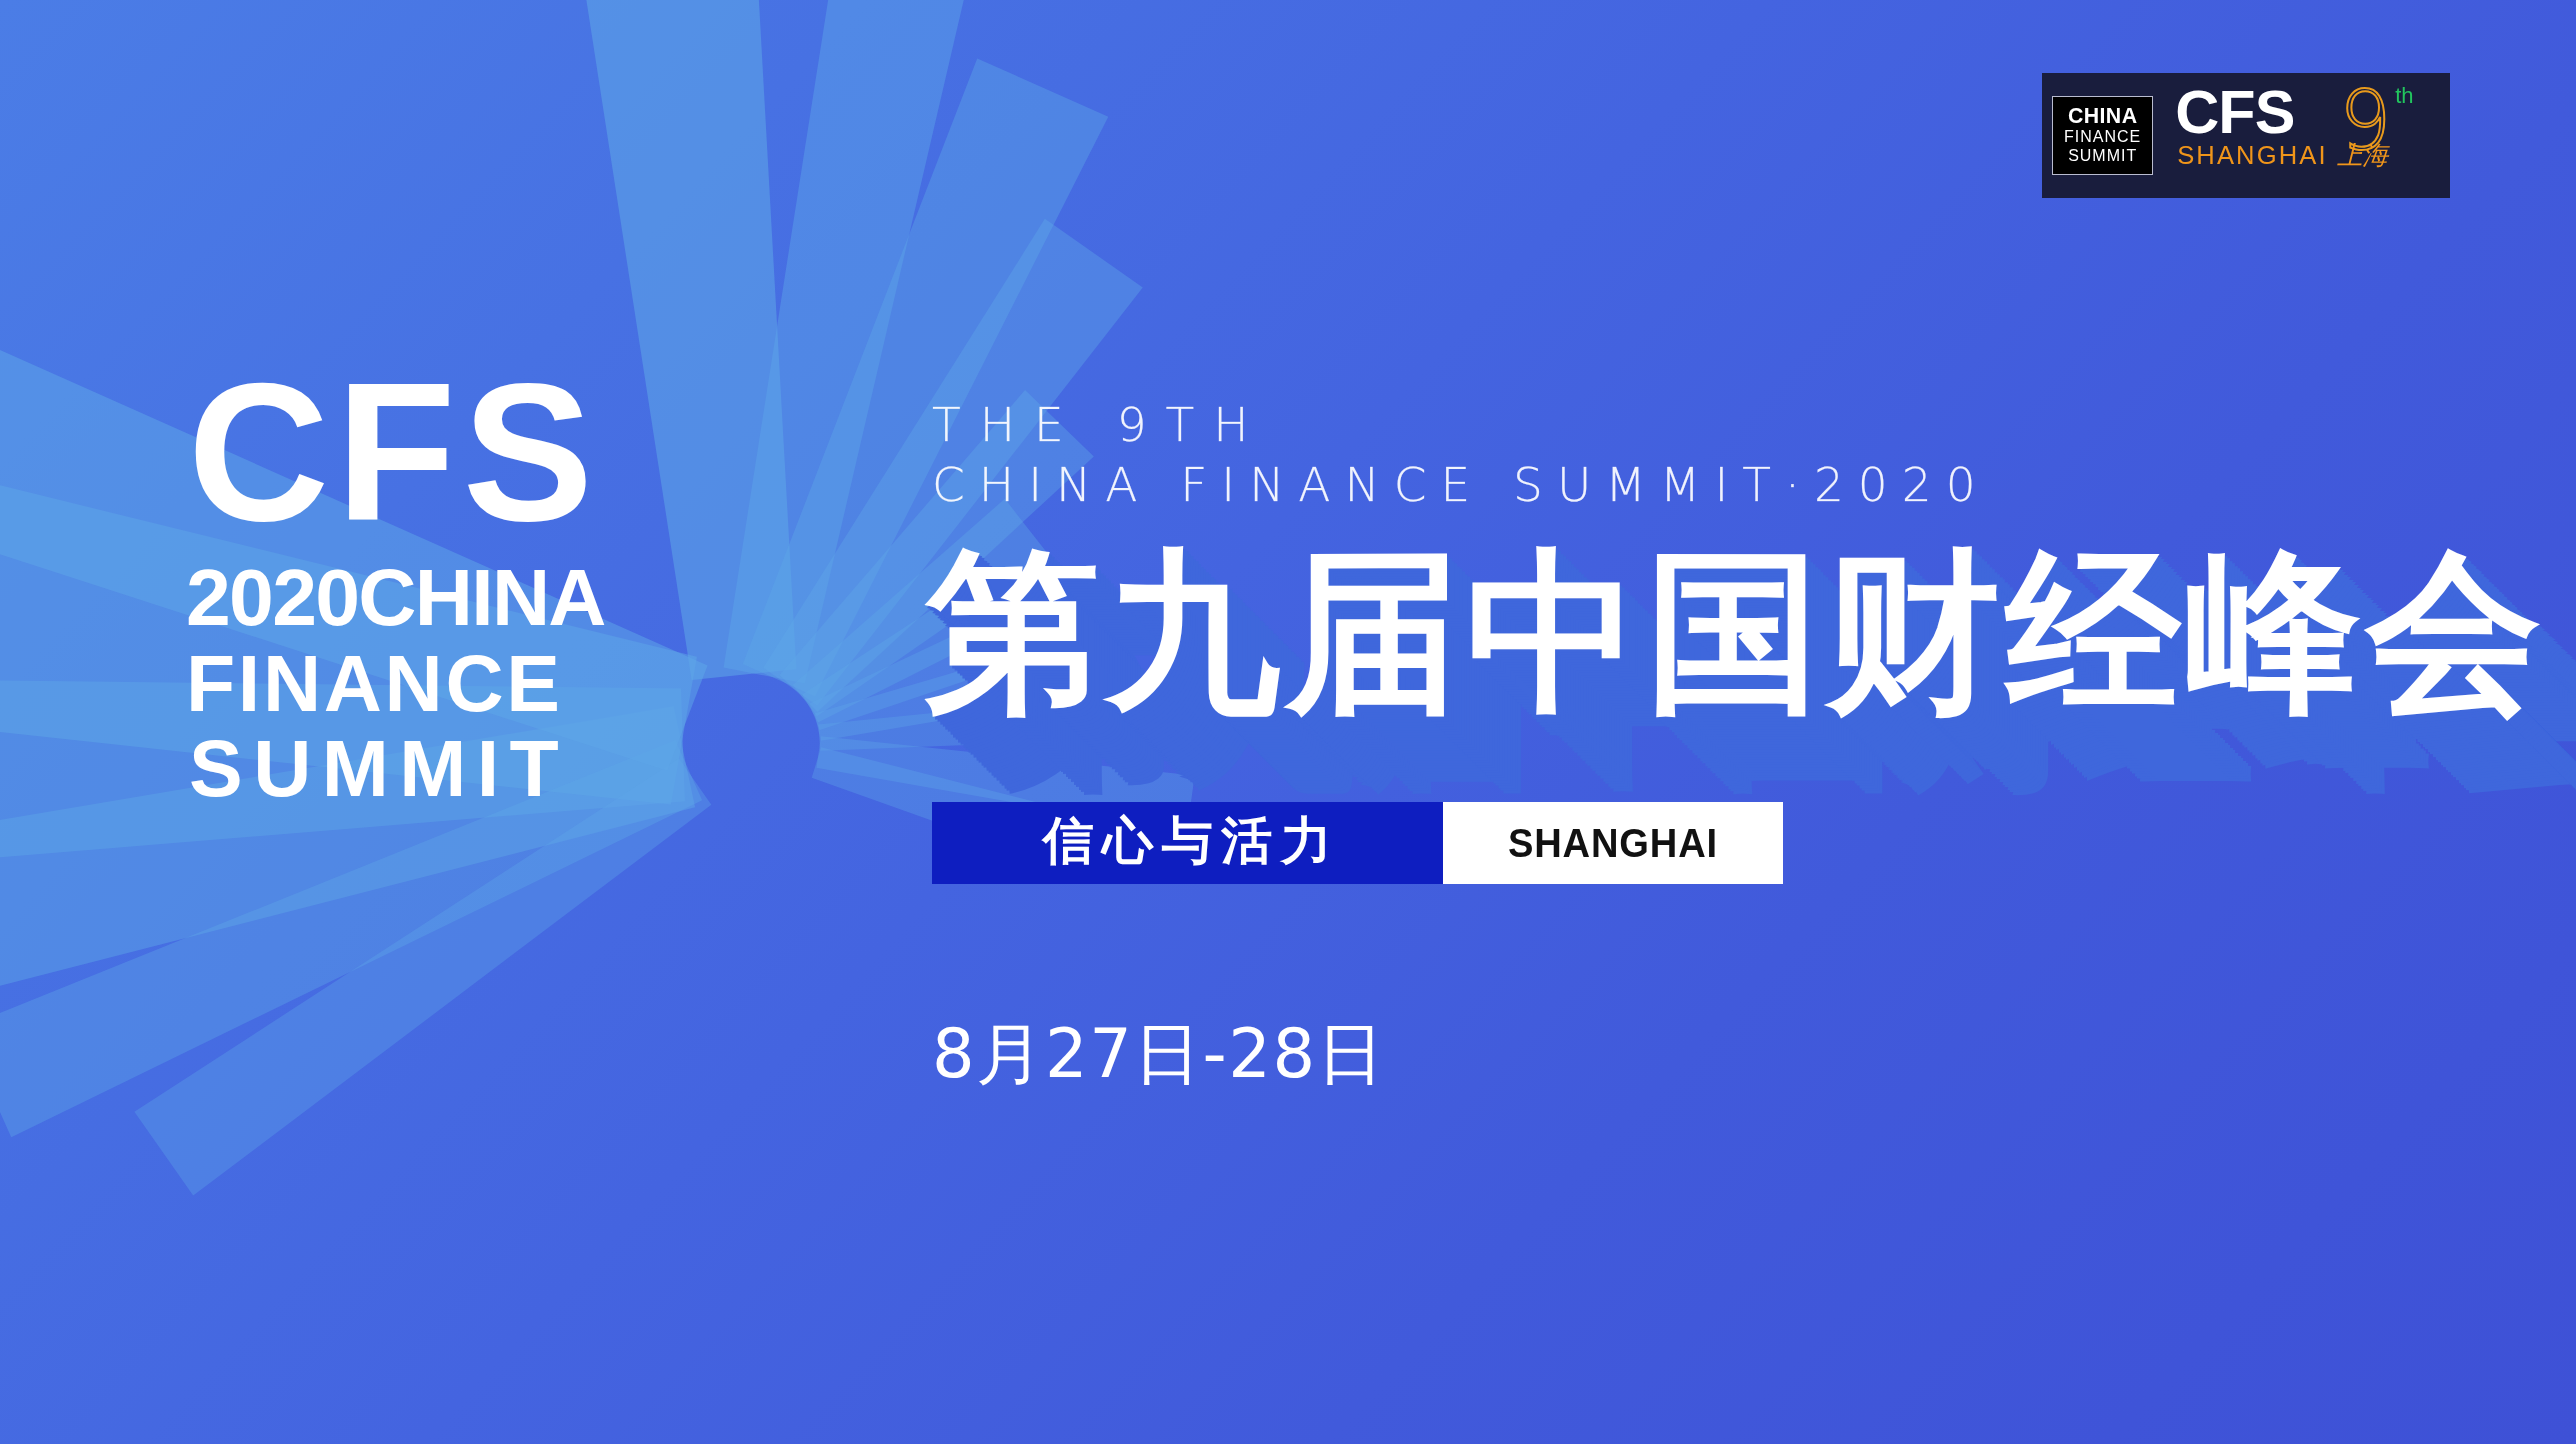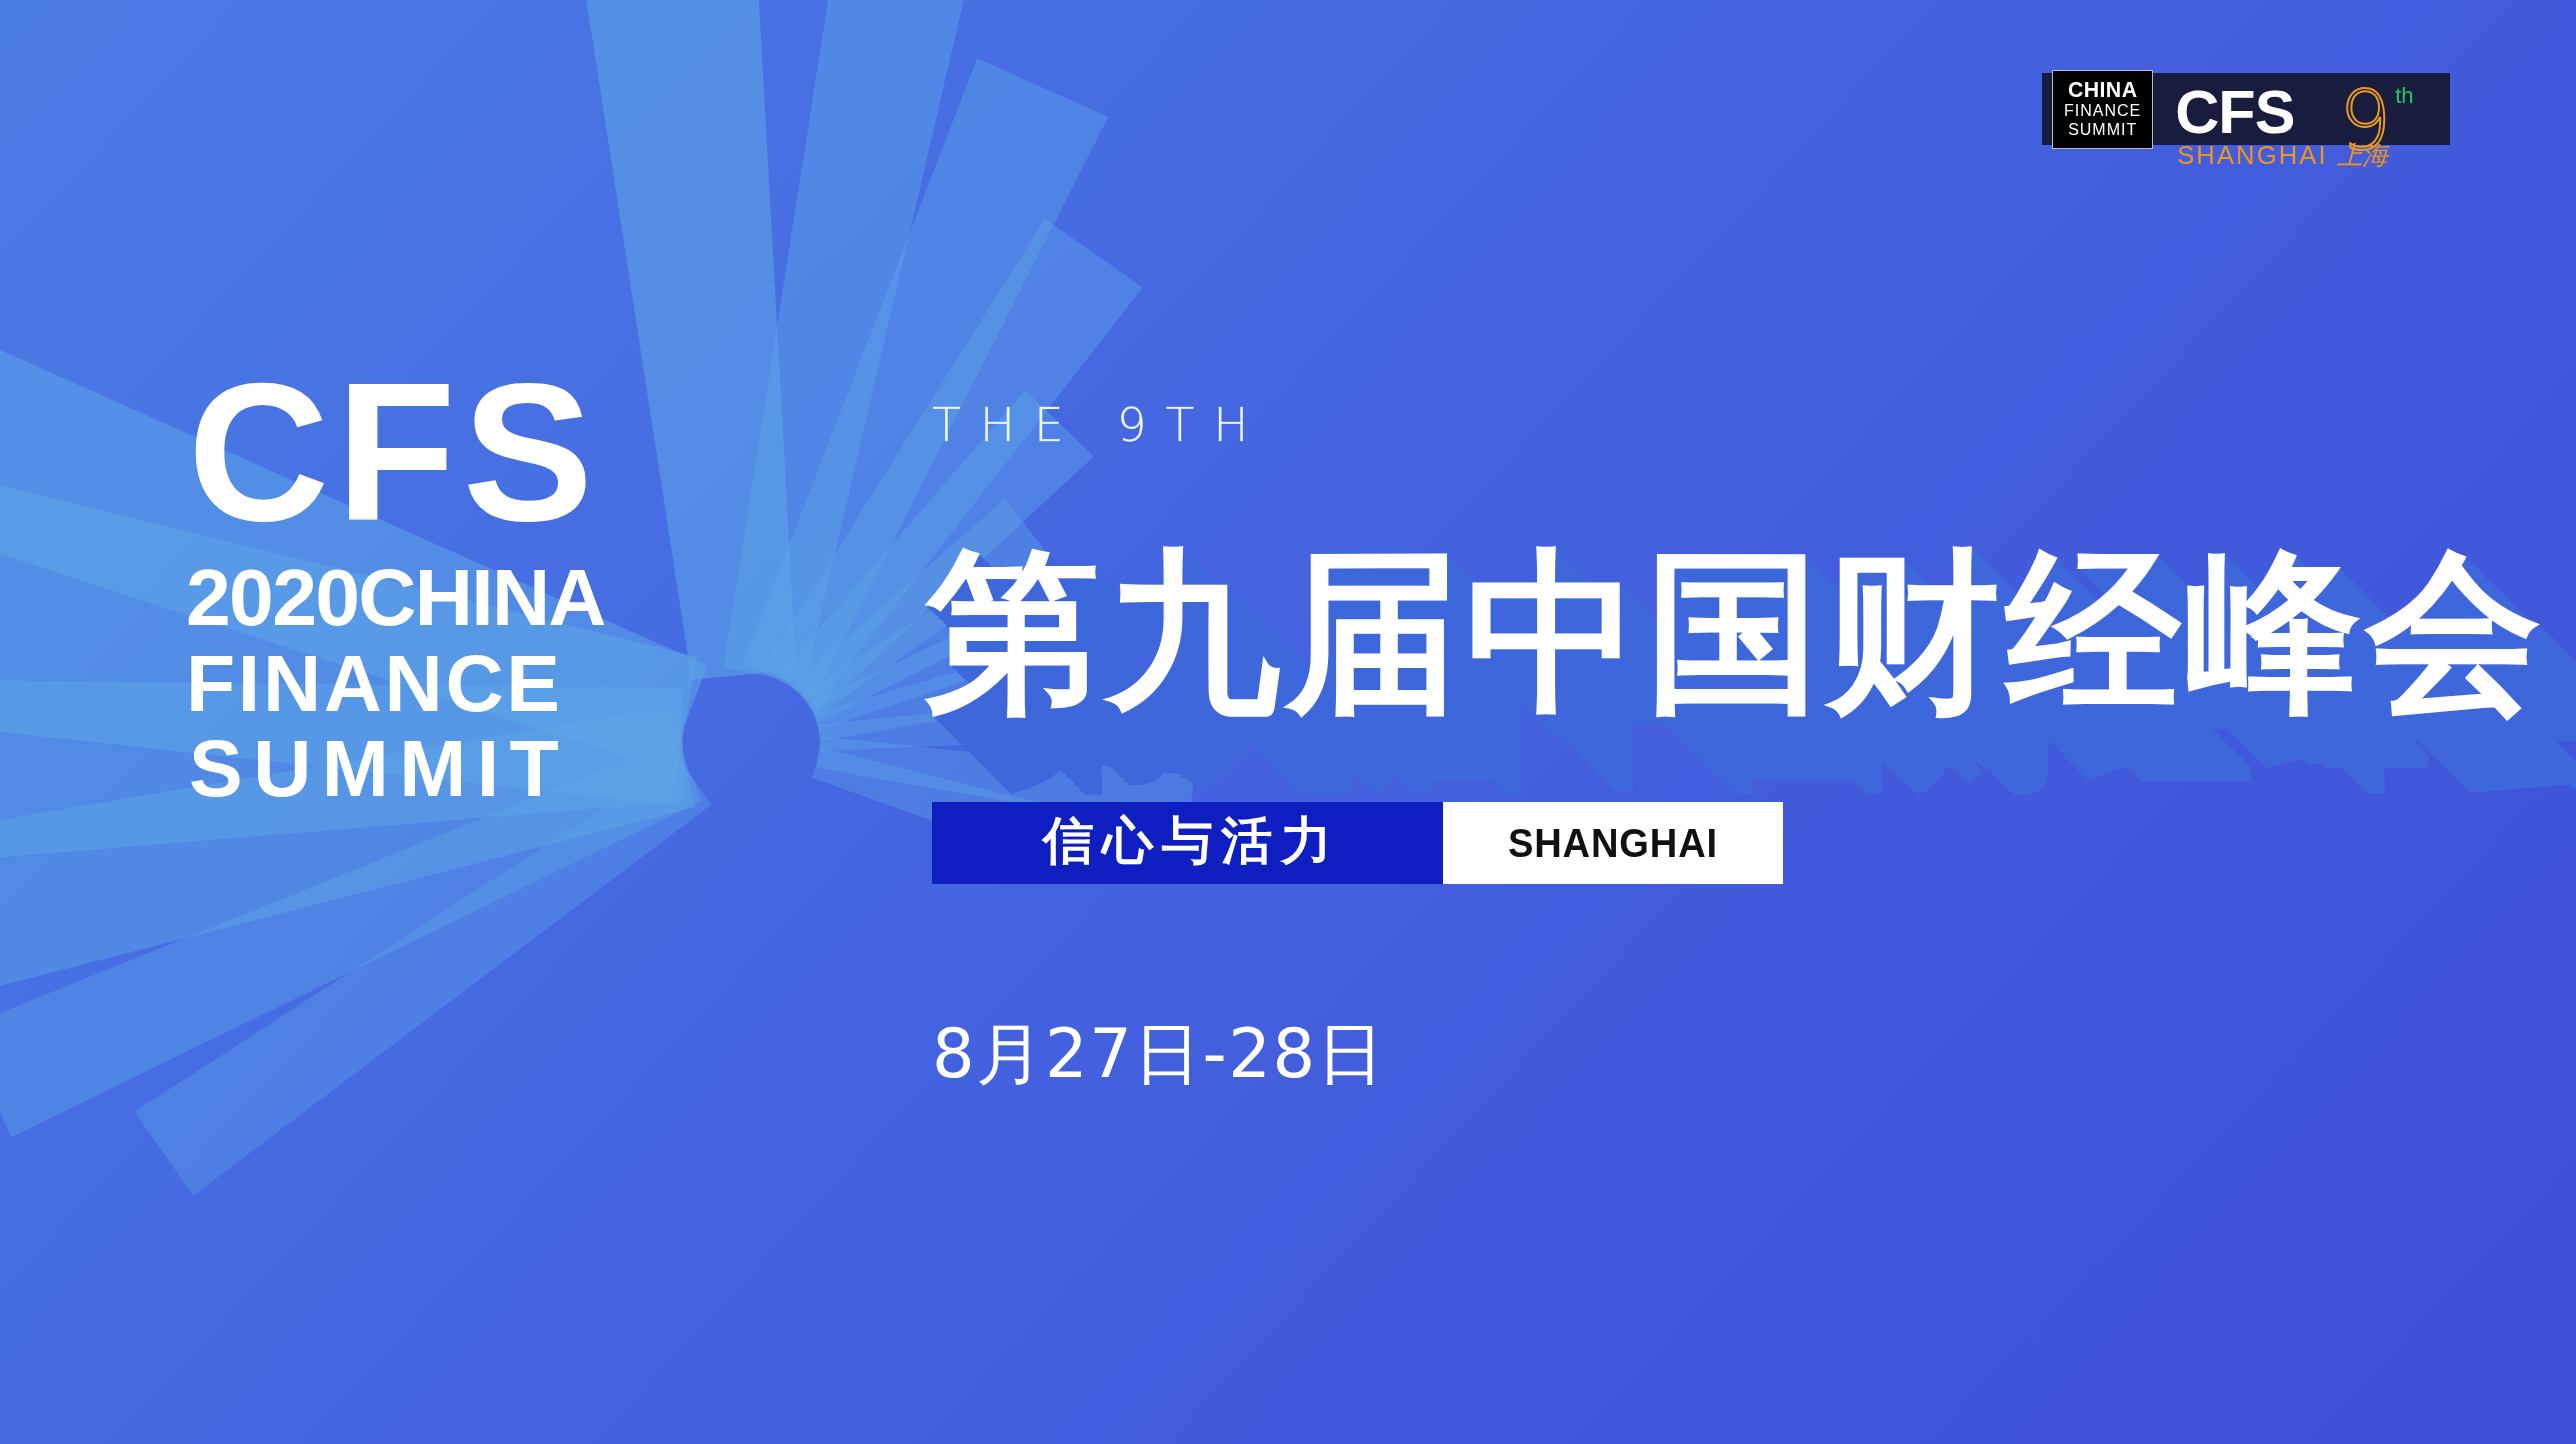--- a/index.html
+++ b/index.html
@@ -184,21 +184,21 @@
     white-space: nowrap;
     font-family: "DejaVu Sans", "Liberation Sans", sans-serif;
   }
 
   
   #badge {
     position: absolute;
     left: 2042px;
     top: 73px;
     width: 408px;
-    height: 72px;
+    height: 125px;
     background: #191D3D;
     display: flex;
     align-items: center;
     box-sizing: border-box;
     padding: 0 8.5px 0 10.2px;
   }
   #badge-box {
     width: 101px;
     height: 79px;
     background: #000000;
@@ -293,20 +293,21 @@
   <div id="cfs-lockup">
     <div id="cfs-big">CFS</div>
     <div class="cfs-sub" id="cfs-line1">2020CHINA</div>
     <div class="cfs-sub" id="cfs-line2">FINANCE</div>
     <div class="cfs-sub" id="cfs-line3">SUMMIT</div>
   </div>
 
   <div id="right-col">
 
     <div class="thin-line" id="eyebrow1">THE 9TH</div>
+    <div class="thin-line" id="eyebrow2">CHINA FINANCE SUMMIT·2020</div>
 
     <div id="zh-title">第九届中国财经峰会</div>
 
     <div id="slogan-bar">
       <div id="slogan-cn">信心与活力</div>
       <div id="slogan-city">
           <span>SHANGHAI</span>
         </div>
     </div>
 

